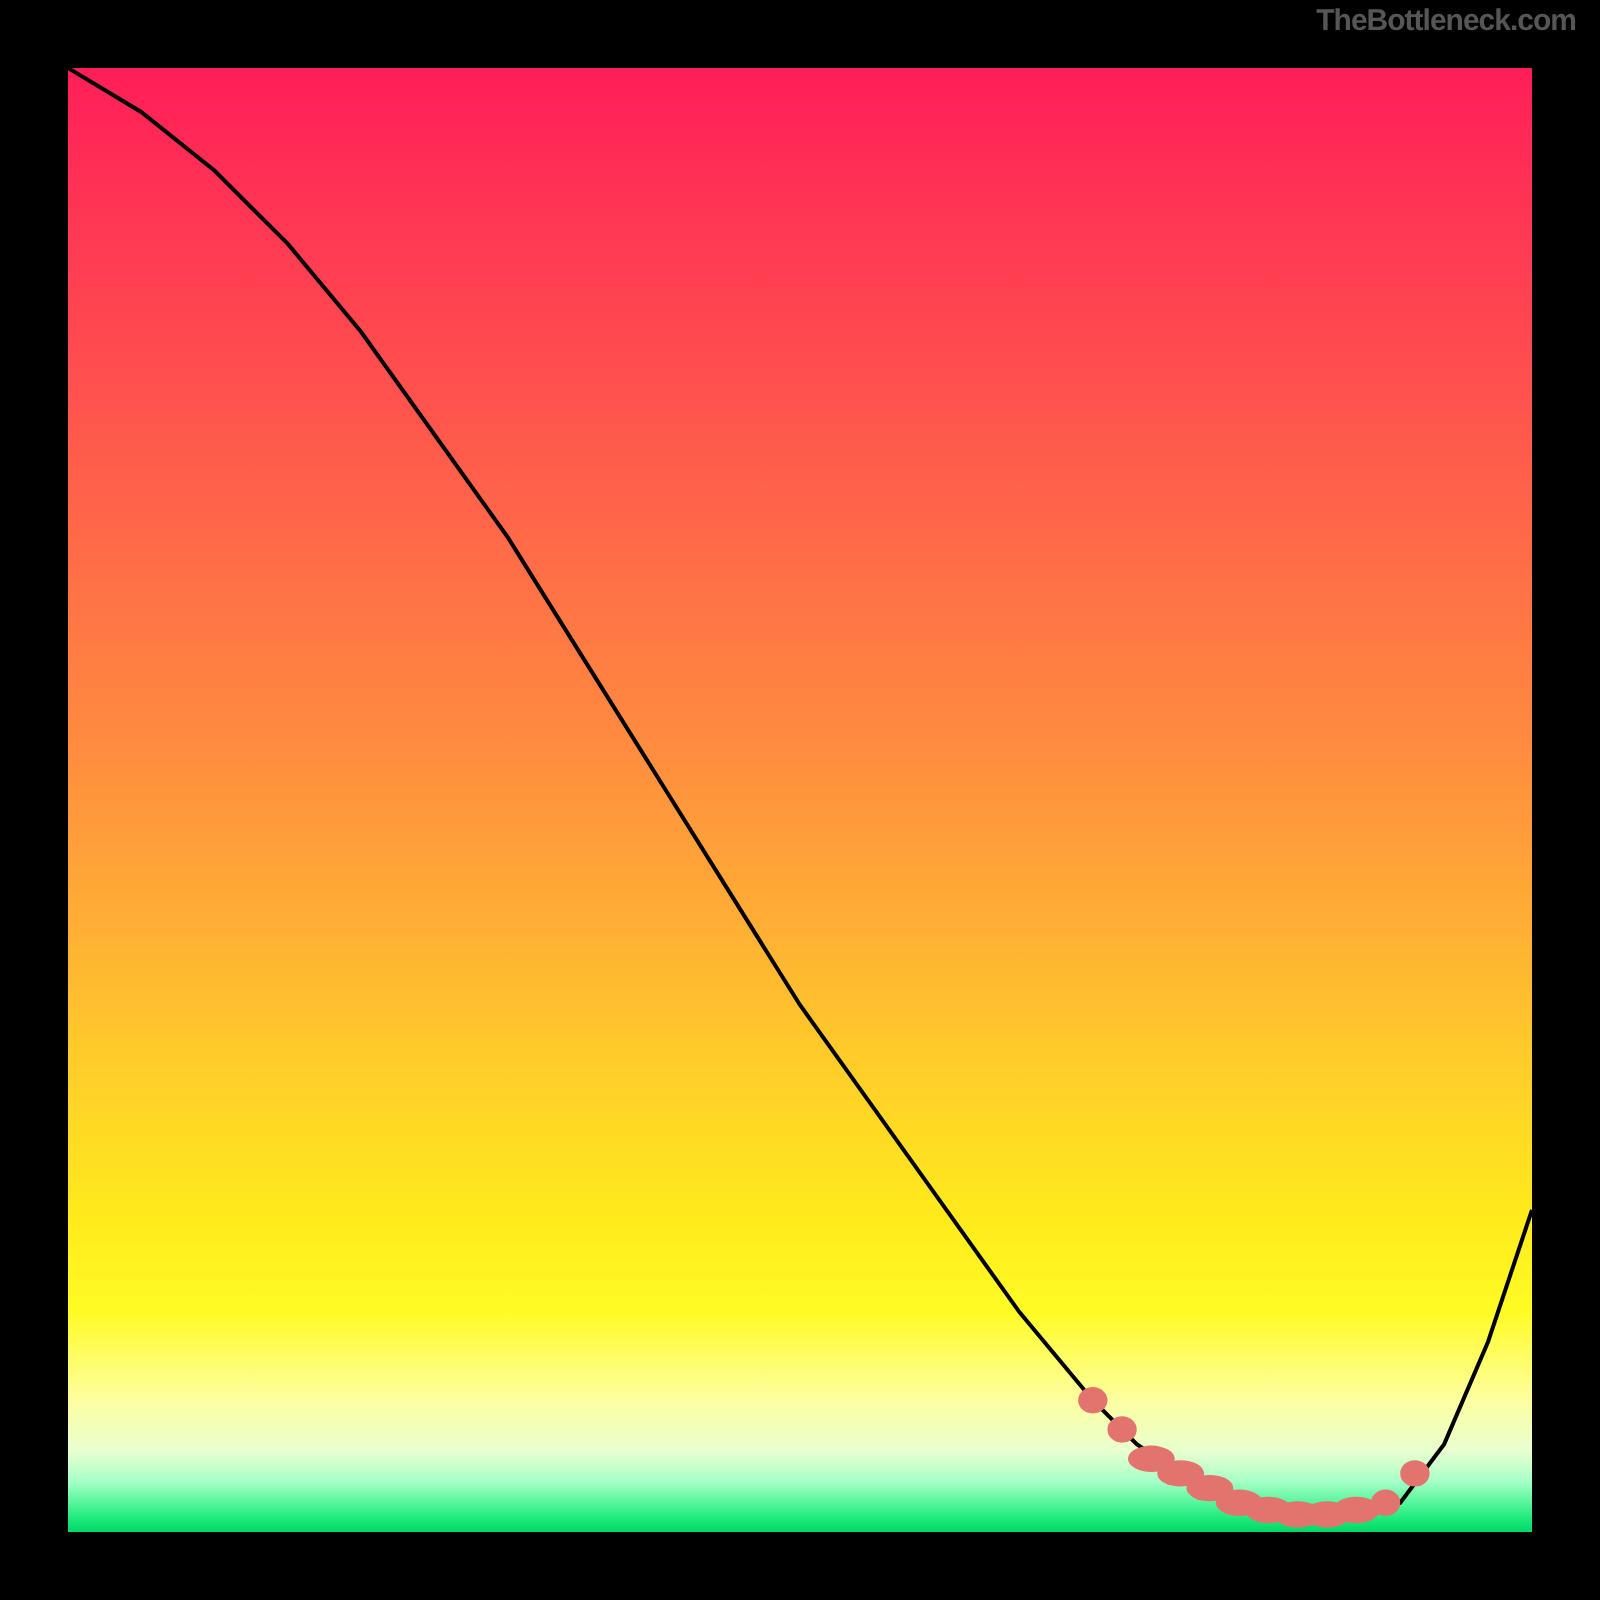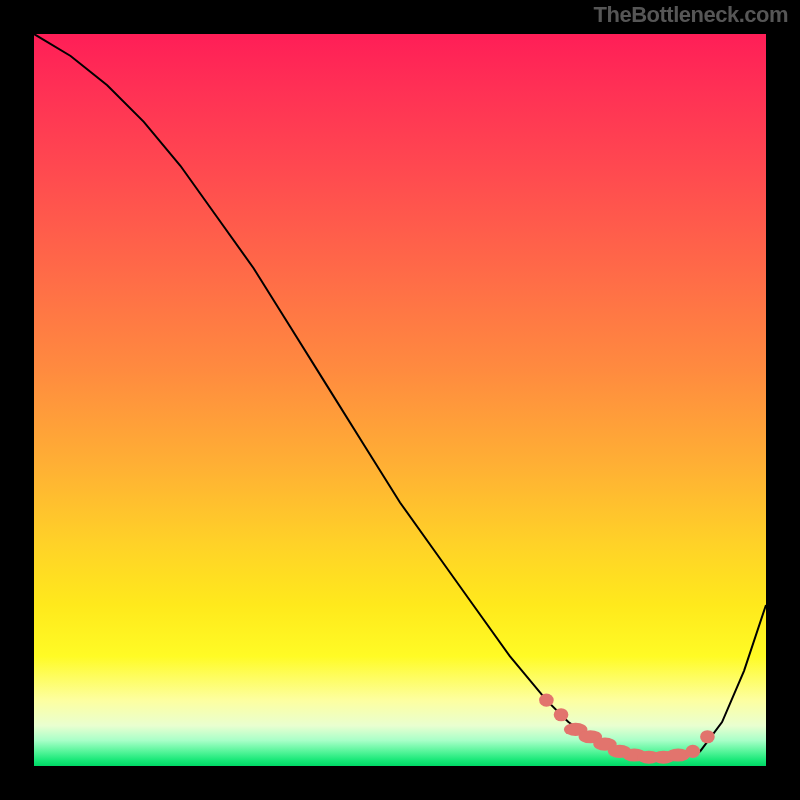--- a/index.html
+++ b/index.html
@@ -13,21 +13,21 @@
   .container {
     position: relative;
     width: 800px;
     height: 800px;
   }
   .attribution {
     position: absolute;
     top: 2px;
     right: 12px;
     font-family: Arial, Helvetica, sans-serif;
-    font-size: 22px;
+    font-size: 15px;
     font-weight: bold;
     color: #565656;
     letter-spacing: -0.5px;
     z-index: 5;
   }
   .plot-area {
     position: absolute;
     left: 34px;
     top: 34px;
     width: 732px;

